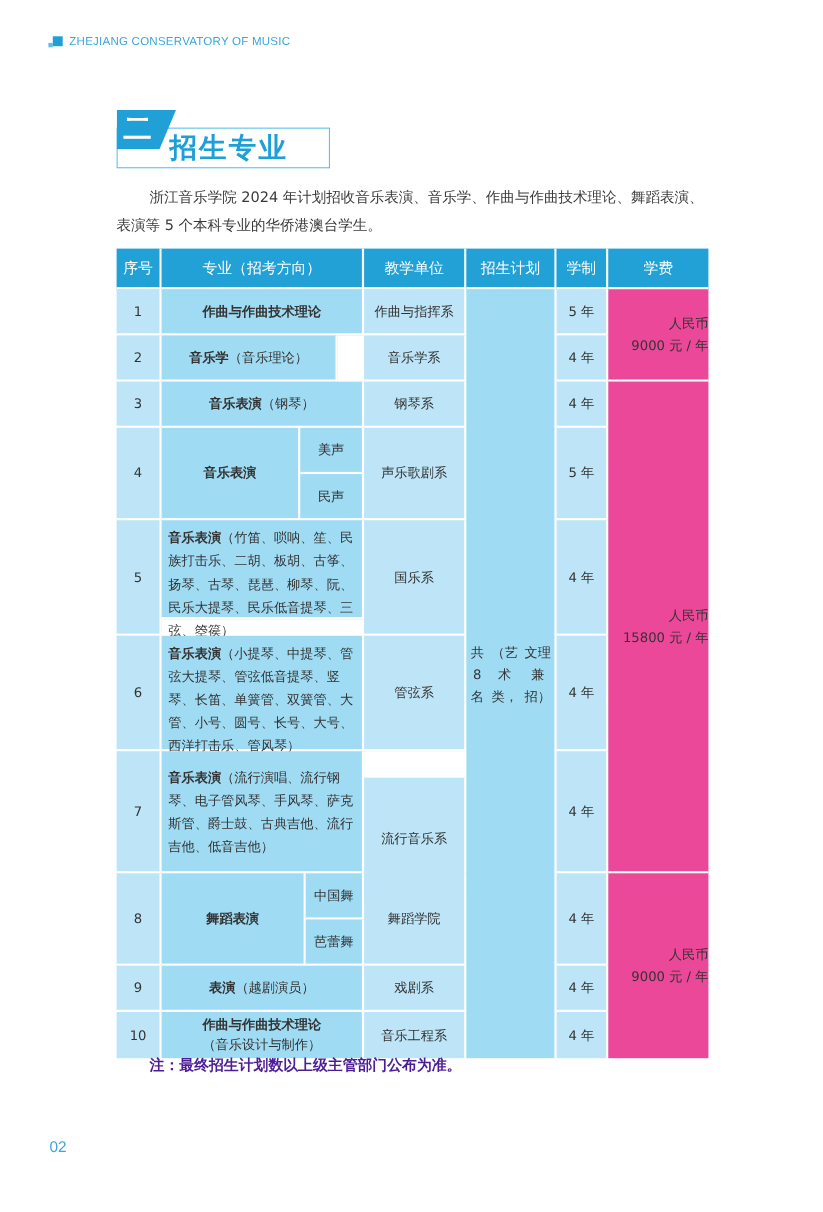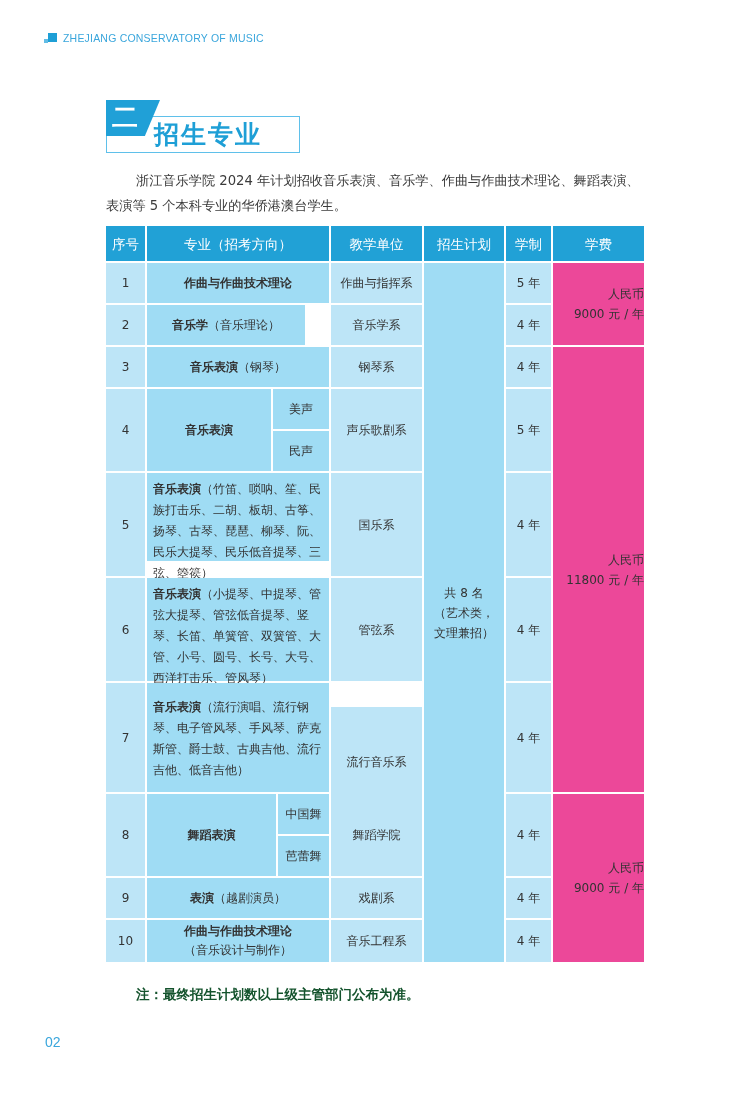--- a/index.html
+++ b/index.html
@@ -28,21 +28,21 @@
   .c-num { background:#bde5f7; }
   .c-major { background:#9fdcf4; }
   .c-dept { background:#bde5f7; }
   .c-plan { background:#9fdcf4; }
   .c-years { background:#bde5f7; }
   .c-fee { background:#ec4899;align-items:flex-end; }
   .bold { font-weight:bold; }
   .left { justify-content:flex-start; text-align:left; padding-left:6px; padding-right:4px; }
   .long { display:block; padding-top:6px; line-height:21px; }
 
-  .note { position:absolute; left:136px; top:986px; font-size:13.5px; color:#14532d; font-weight:bold; }
+  .note { position:absolute; left:136px; top:960px; font-size:13.5px; color:#4c1d95; font-weight:bold; }
   .page-num { position:absolute; left:45px; top:1034px; font-size:14px; color:#3aa6dc; font-family:"Liberation Sans",sans-serif; }
 </style>
 </head>
 <body>
 
 <div class="brand">
   <div class="brand-mark">
       <div class="sq1"></div>
       <div class="sq2"></div>
     </div>
@@ -111,21 +111,21 @@
   <div class="cell c-dept" style="left:225px;top:352px;width:93px;height:105px;">管弦系</div>
   <div class="cell c-years" style="left:400px;top:352px;width:47px;height:105px;">4 年</div>
 
   <div class="cell c-num" style="left:0;top:457px;width:41px;height:111px;">7</div>
   <div class="cell c-major left long" style="left:41px;top:457px;width:184px;height:111px;padding-top:14px;"><b>音乐表演</b><span>（流行演唱、流行钢琴、电子管风琴、手风琴、萨克斯管、爵士鼓、古典吉他、流行吉他、低音吉他）</span></div>
   <div class="cell c-dept" style="left:225px;top:457px;width:93px;height:111px;margin-top:24px;">流行音乐系</div>
   <div class="cell c-years" style="left:400px;top:457px;width:47px;height:111px;">4 年</div>
 
   <div class="cell c-fee" style="left:447px;top:121px;width:91px;height:447px;border-right:none;flex-direction:column;">
     <span>人民币</span>
-      <span>11800 元 / 年</span>
+      <span>15800 元 / 年</span>
   </div>
 
   <div class="cell c-num" style="left:0;top:568px;width:41px;height:84px;">8</div>
   <div class="cell c-major bold" style="left:41px;top:568px;width:131px;height:84px;">舞蹈表演</div>
   <div class="cell c-major" style="left:172px;top:568px;width:53px;height:42px;">中国舞</div>
   <div class="cell c-major" style="left:172px;top:610px;width:53px;height:42px;">芭蕾舞</div>
   <div class="cell c-dept" style="left:225px;top:568px;width:93px;height:84px;">舞蹈学院</div>
   <div class="cell c-years" style="left:400px;top:568px;width:47px;height:84px;">4 年</div>
 
   <div class="cell c-num" style="left:0;top:652px;width:41px;height:42px;">9</div>
@@ -141,21 +141,21 @@
       <span>（音乐设计与制作）</span>
     </div>
   <div class="cell c-dept" style="left:225px;top:694px;width:93px;height:42px;border-bottom:none;">音乐工程系</div>
   <div class="cell c-years" style="left:400px;top:694px;width:47px;height:42px;border-bottom:none;">4 年</div>
 
   <div class="cell c-fee" style="left:447px;top:568px;width:91px;height:168px;border-right:none;border-bottom:none;flex-direction:column;">
     <span>人民币</span>
       <span>9000 元 / 年</span>
   </div>
 
-  <div class="cell c-plan" style="left:318px;top:37px;width:82px;height:699px;flex-direction:column;border-bottom:none;">
+  <div class="cell c-plan" style="left:318px;top:37px;width:82px;height:699px;border-bottom:none;">
     <span>共 8 名</span>
     <span>（艺术类，</span>
     <span>文理兼招）</span>
   </div>
 </div>
 
 <div class="note">注：最终招生计划数以上级主管部门公布为准。</div>
 <div class="page-num">02</div>
 
 </body></html>

